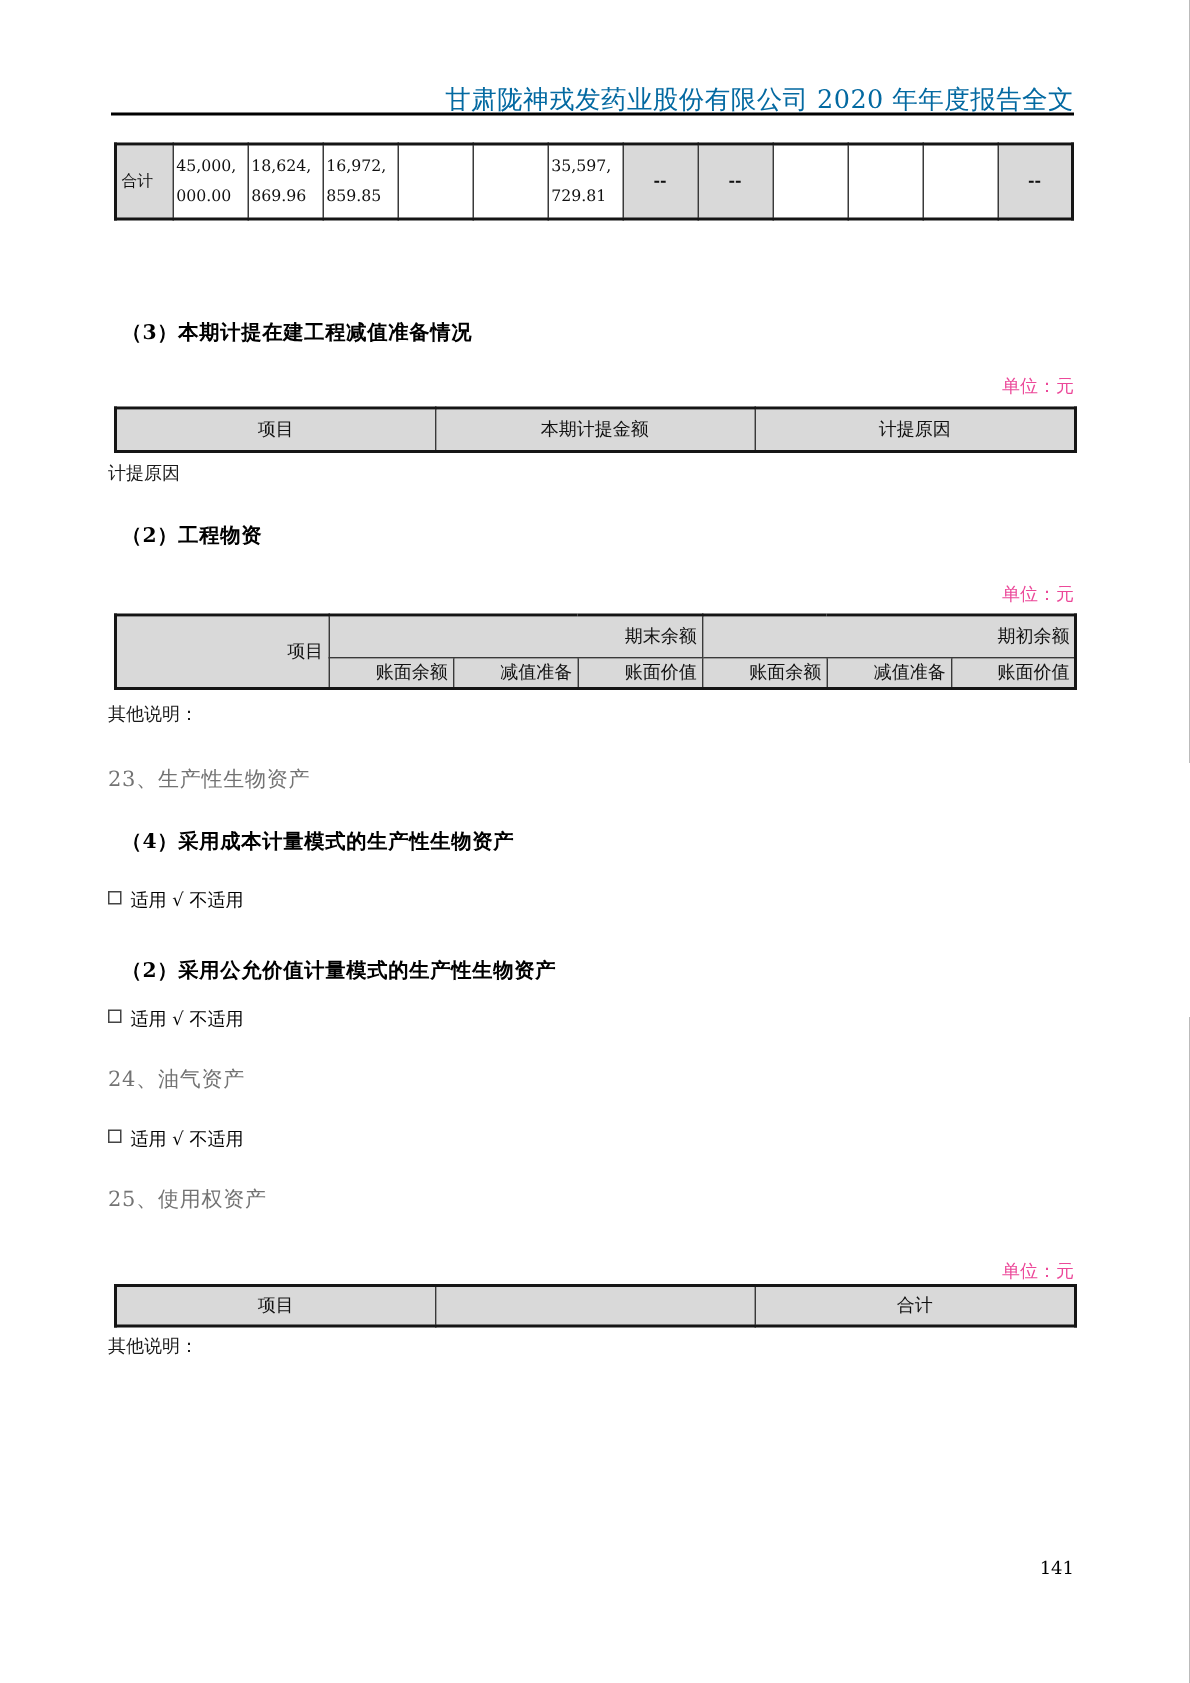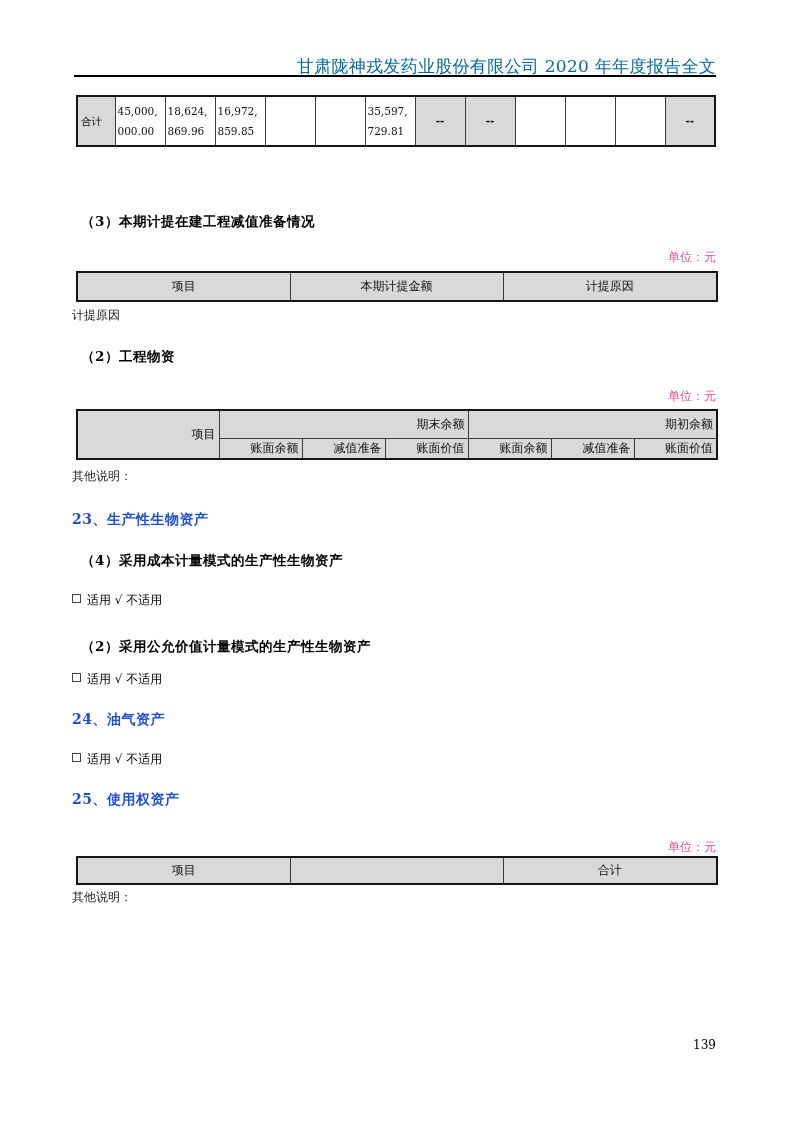--- a/index.html
+++ b/index.html
@@ -35,21 +35,21 @@
   table.construction{left:76px;top:95px;width:638px;font-size:10.5px;}
   table.construction td{line-height:20px;}
   table.construction tr.r1{height:45px;}
   table.construction tr.r2{height:50px;}
   table.construction td.label{text-align:left;padding:2px 3px;}
   table.construction td.num{text-align:left;word-break:break-all;padding:2px 2px;}
   table.construction td.dash{text-align:center;font-weight:bold;}
   
   .h-num{
     position:absolute;left:72px;
-    font-size:14px;font-weight:bold;color:#1d4ed8;letter-spacing:.5px;
+    font-size:14px;font-weight:normal;color:#737373;letter-spacing:.5px;
   }
   .h-sub{
     position:absolute;left:81px;
     font-size:13.5px;font-weight:bold;color:#000;letter-spacing:.5px;
   }
   .unit{
     position:absolute;right:77px;
     font-size:12px;color:#ec4899;
   }
   .note{
@@ -193,15 +193,15 @@
     <tbody>
       <tr>
         <td class="shade">项目</td>
         <td class="shade"></td>
         <td class="shade">合计</td>
       </tr>
     </tbody>
   </table>
   <div class="note" style="top:889px">其他说明：</div>
 
-  <div class="page-number">139</div>
+  <div class="page-number">141</div>
 
 </div>
 
 </body></html>

